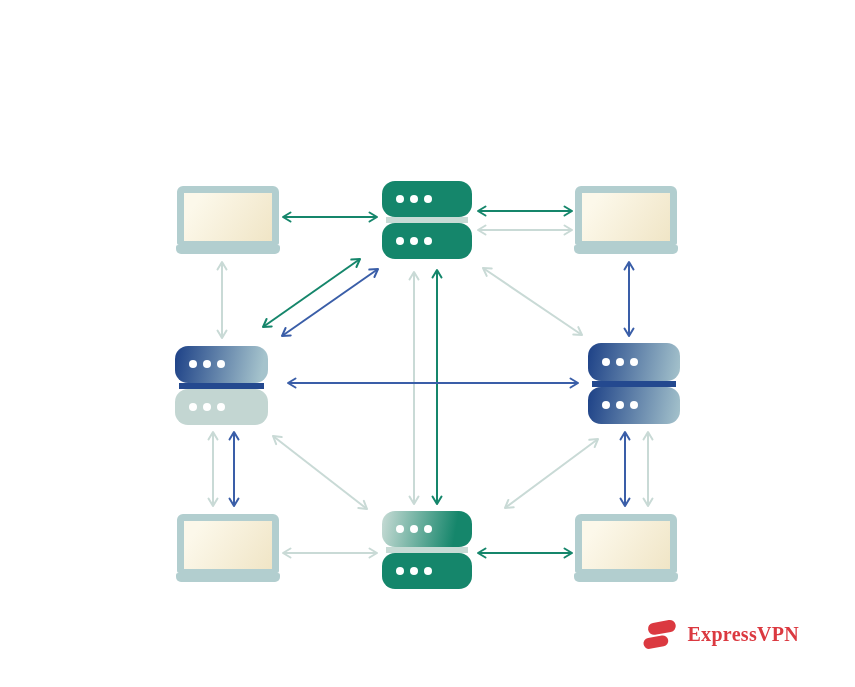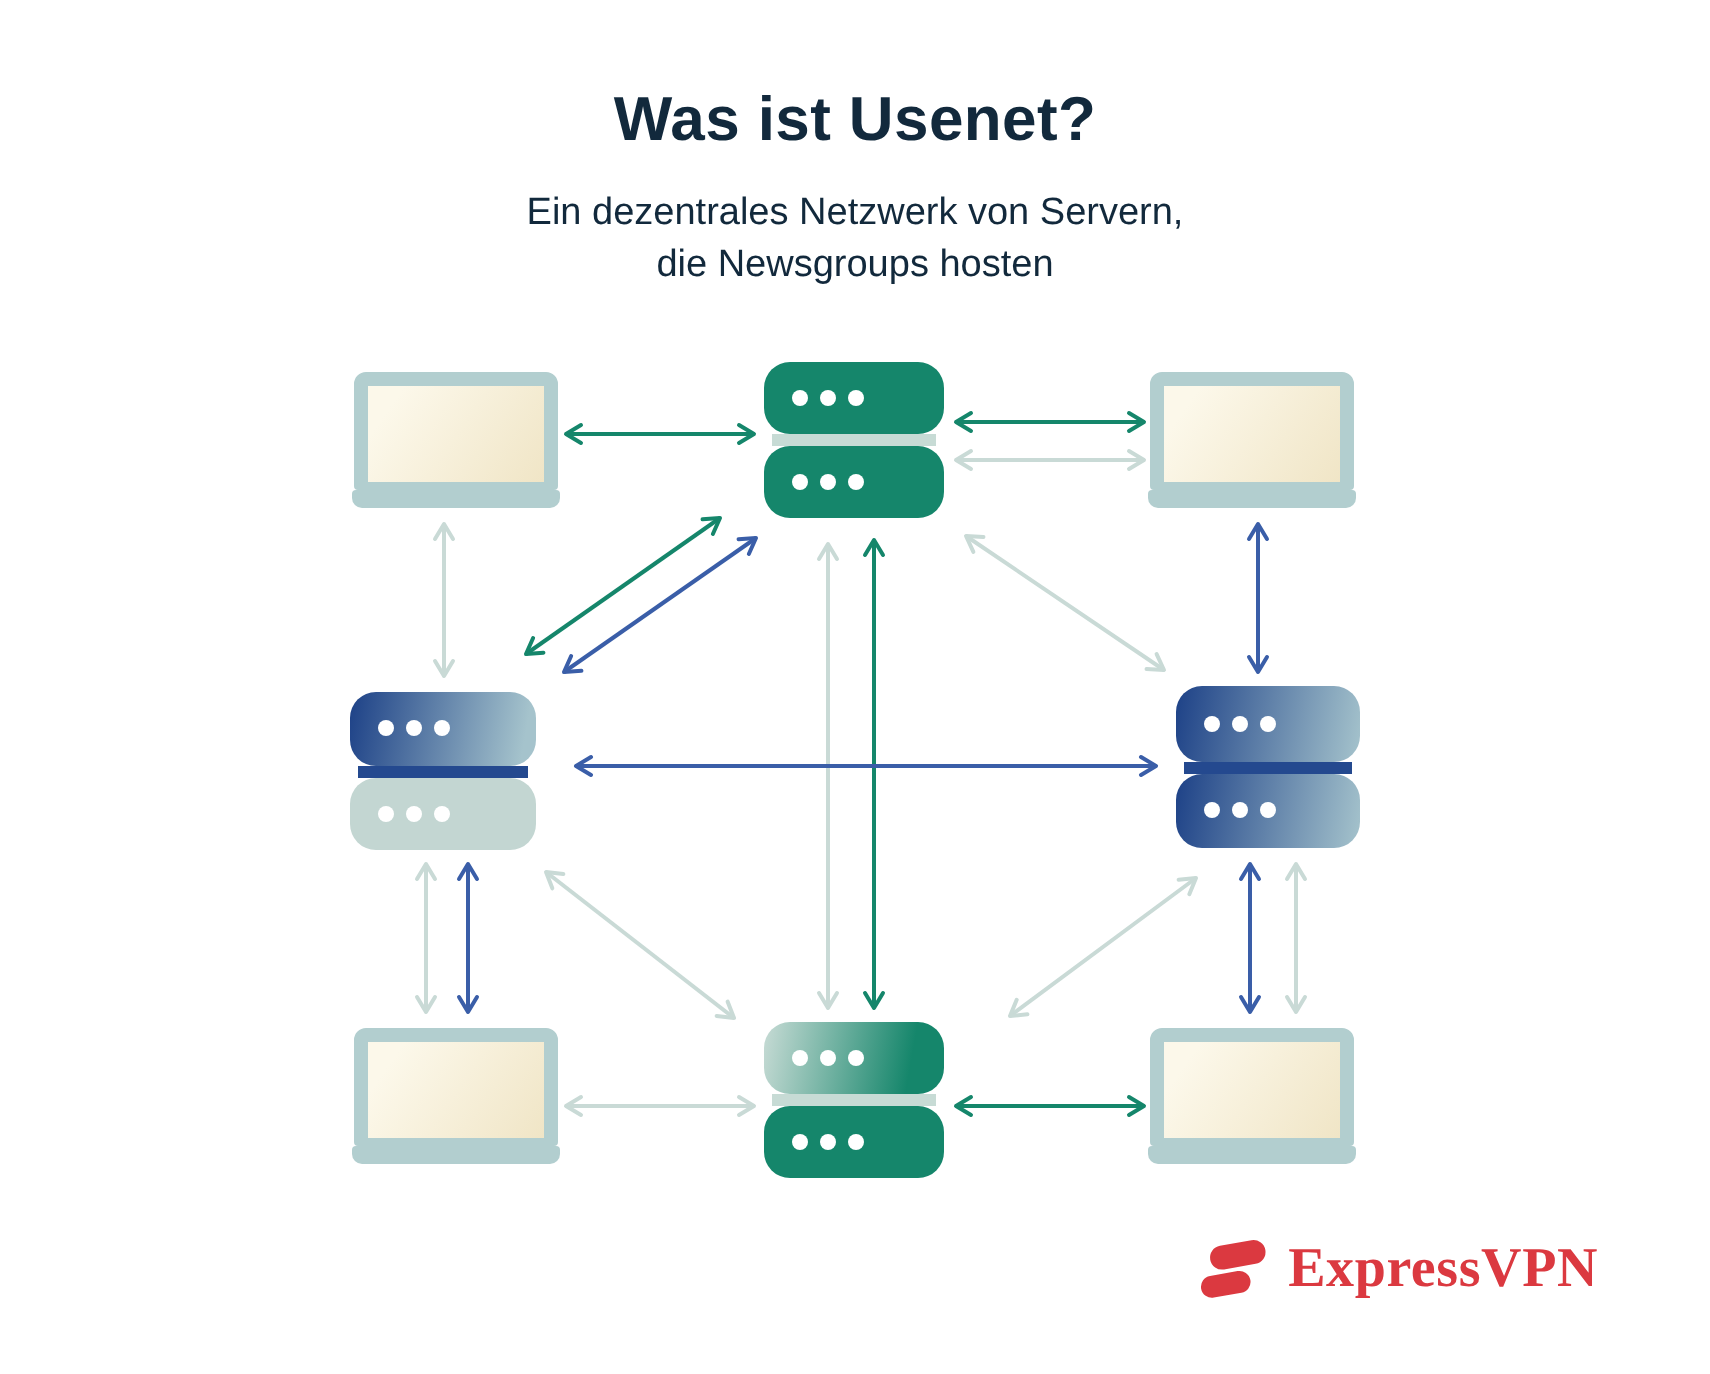--- a/index.html
+++ b/index.html
@@ -35,31 +35,27 @@
   .server-green-grad .u2{background:var(--green);}
 
   .server-blue .unit{background:linear-gradient(100deg,var(--navy),var(--gradblue));}
   .server-blue .band{background:var(--bandblue);}
 
   .server-blue-light .u1{background:linear-gradient(100deg,var(--navy),var(--gradblue) 92%);}
   .server-blue-light .band{background:var(--bandblue);}
   .server-blue-light .u2{background:var(--serverlight);}
 
   .footer{position:absolute;right:56px;top:618px;display:flex;align-items:center;gap:9px;}
-  .logo-text{font-family:"Liberation Serif",serif;font-size:28px;font-weight:600;color:var(--red);letter-spacing:.3px;}
+  .logo-text{font-family:"Liberation Serif",serif;font-size:20px;font-weight:600;color:var(--red);letter-spacing:.3px;}
 </style>
 </head>
 <body>
 
 <div class="page">
 
-  <div class="header">
-    <h1>Was ist Usenet?</h1>
-    <p class="subtitle"><span>Ein dezentrales Netzwerk von Servern,</span><br><span>die Newsgroups hosten</span></p>
-  </div>
 
   <div class="diagram">
     <svg class="edges" id="edge-svg" width="855" height="687">
       <defs>
         <marker id="arrow-green" markerUnits="userSpaceOnUse" markerWidth="14" markerHeight="14" refX="10" refY="7" orient="auto-start-reverse">
           <path d="M2.5 2.5 L10 7 L2.5 11.5" fill="none" stroke="var(--green)" stroke-width="2" stroke-linecap="round" stroke-linejoin="round"></path>
         </marker>
         <marker id="arrow-blue" markerUnits="userSpaceOnUse" markerWidth="14" markerHeight="14" refX="10" refY="7" orient="auto-start-reverse">
           <path d="M2.5 2.5 L10 7 L2.5 11.5" fill="none" stroke="var(--blue)" stroke-width="2" stroke-linecap="round" stroke-linejoin="round"></path>
         </marker>

